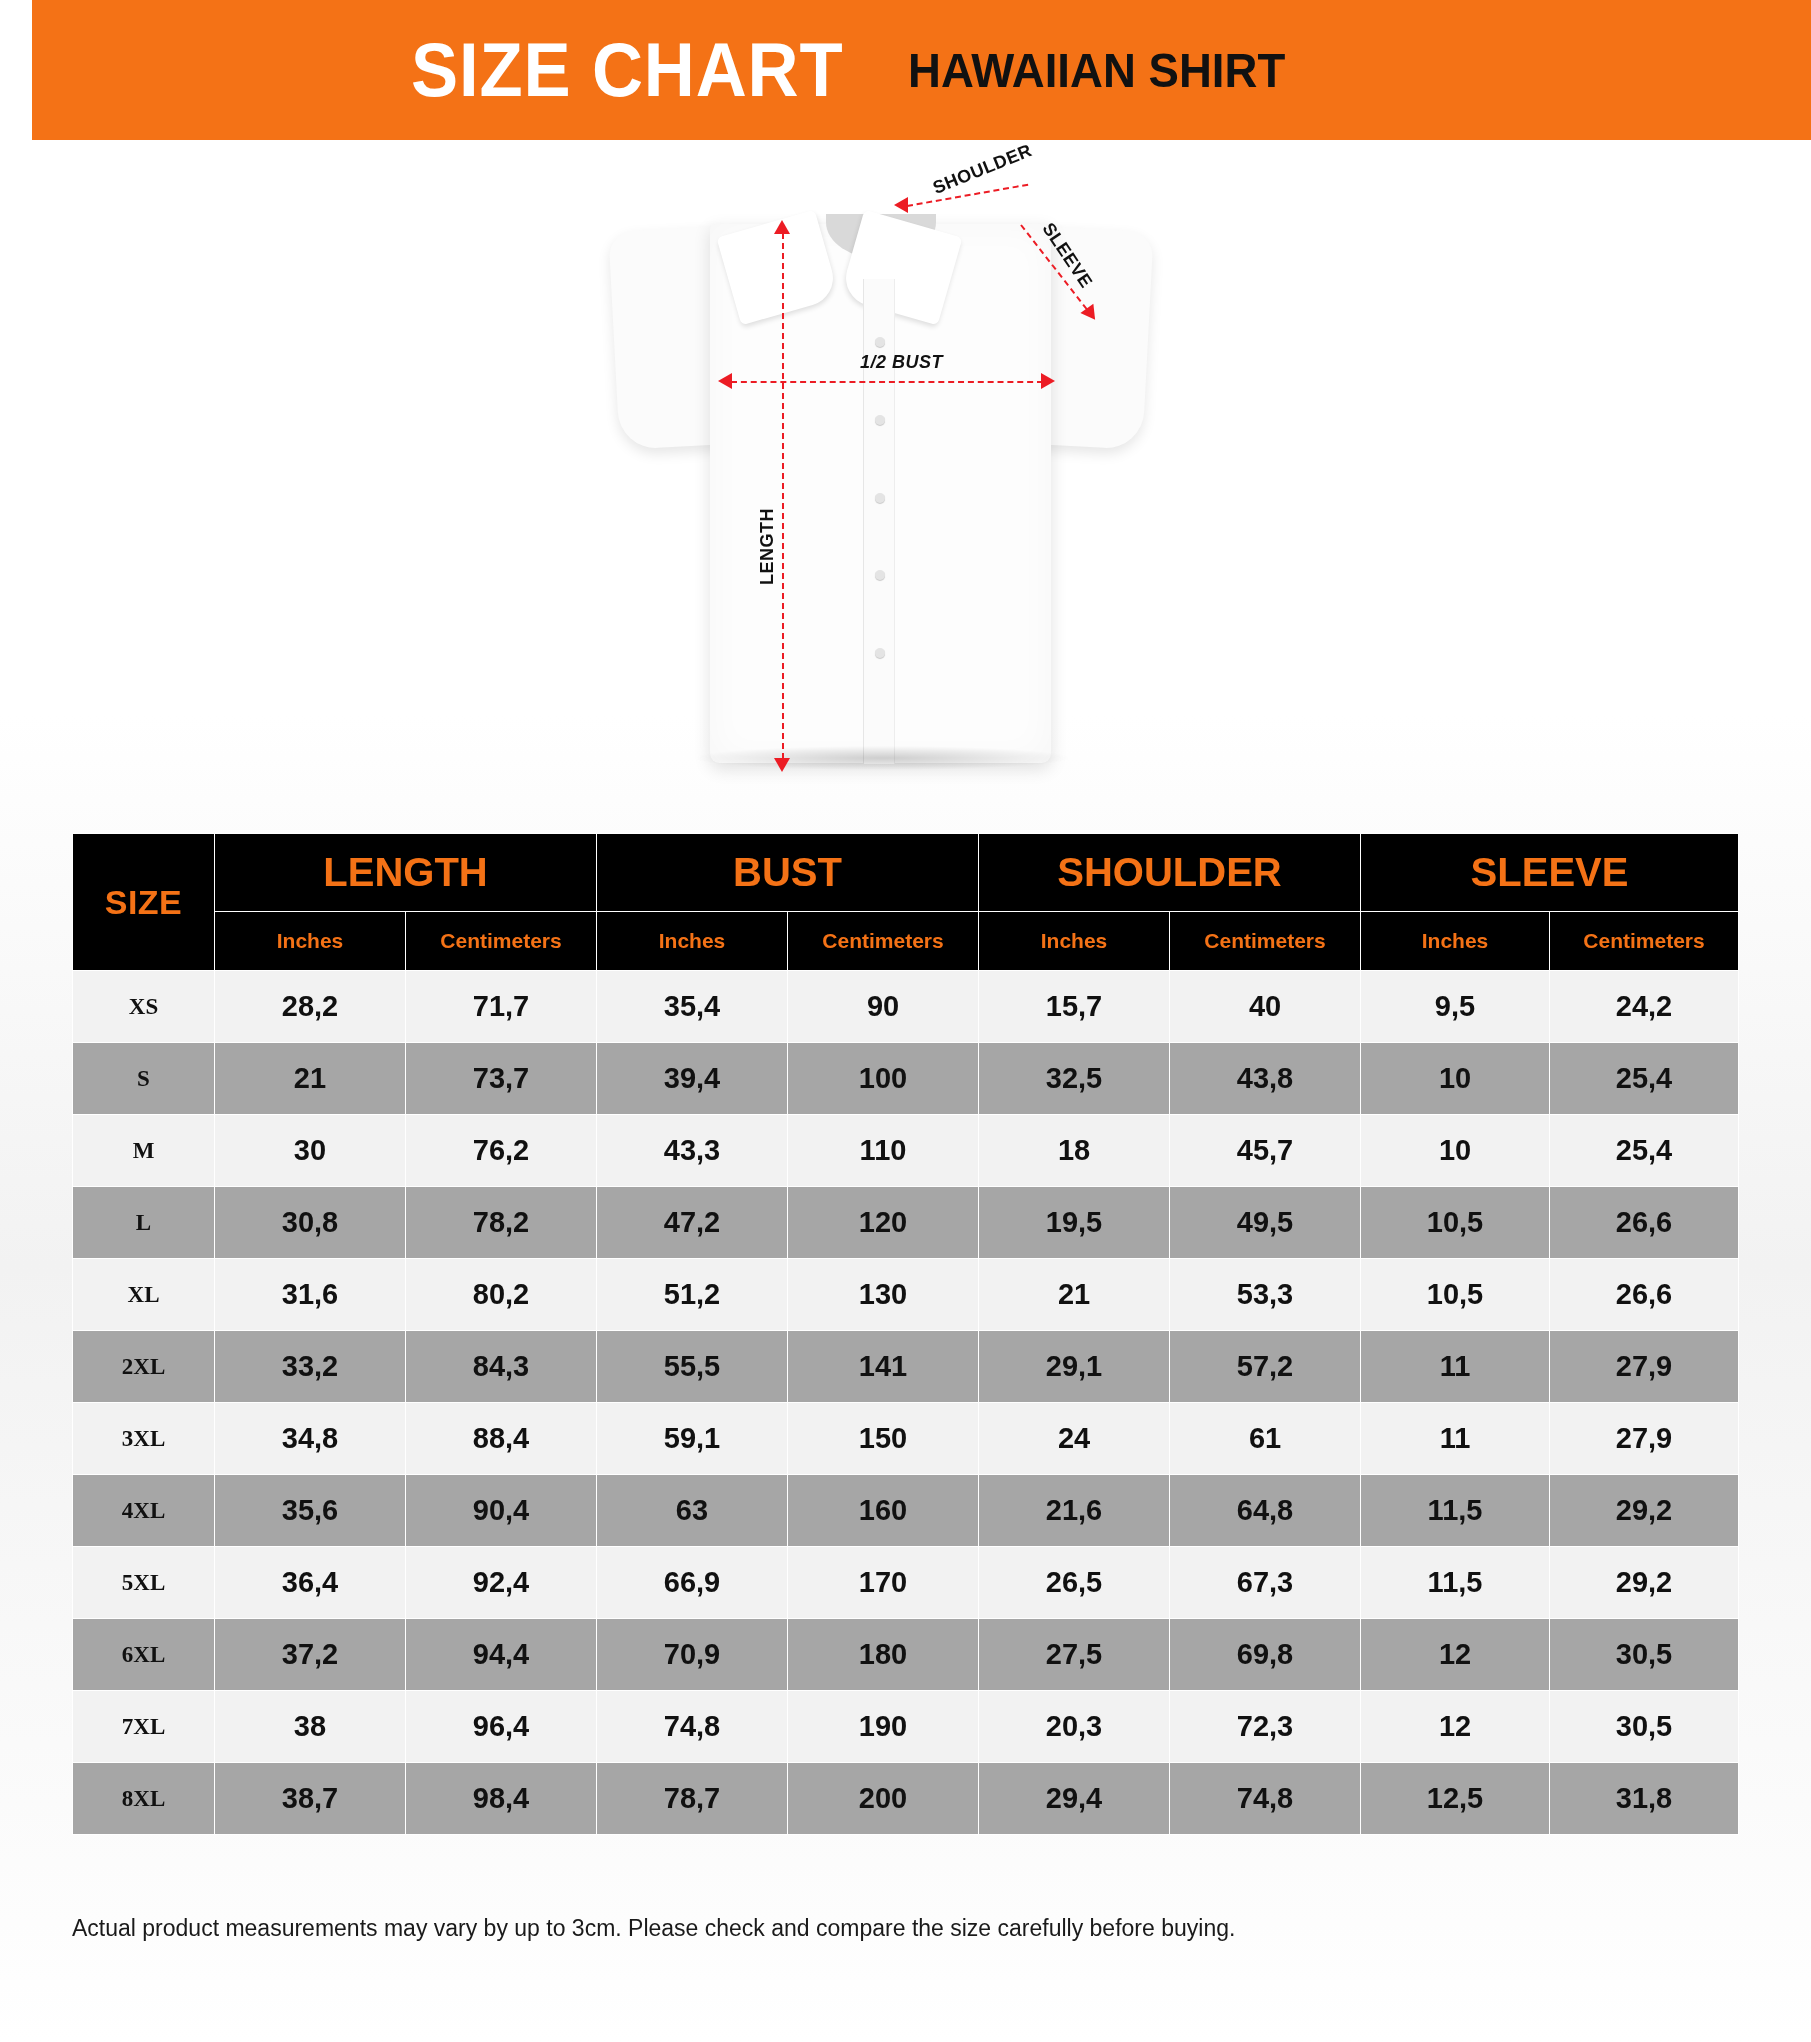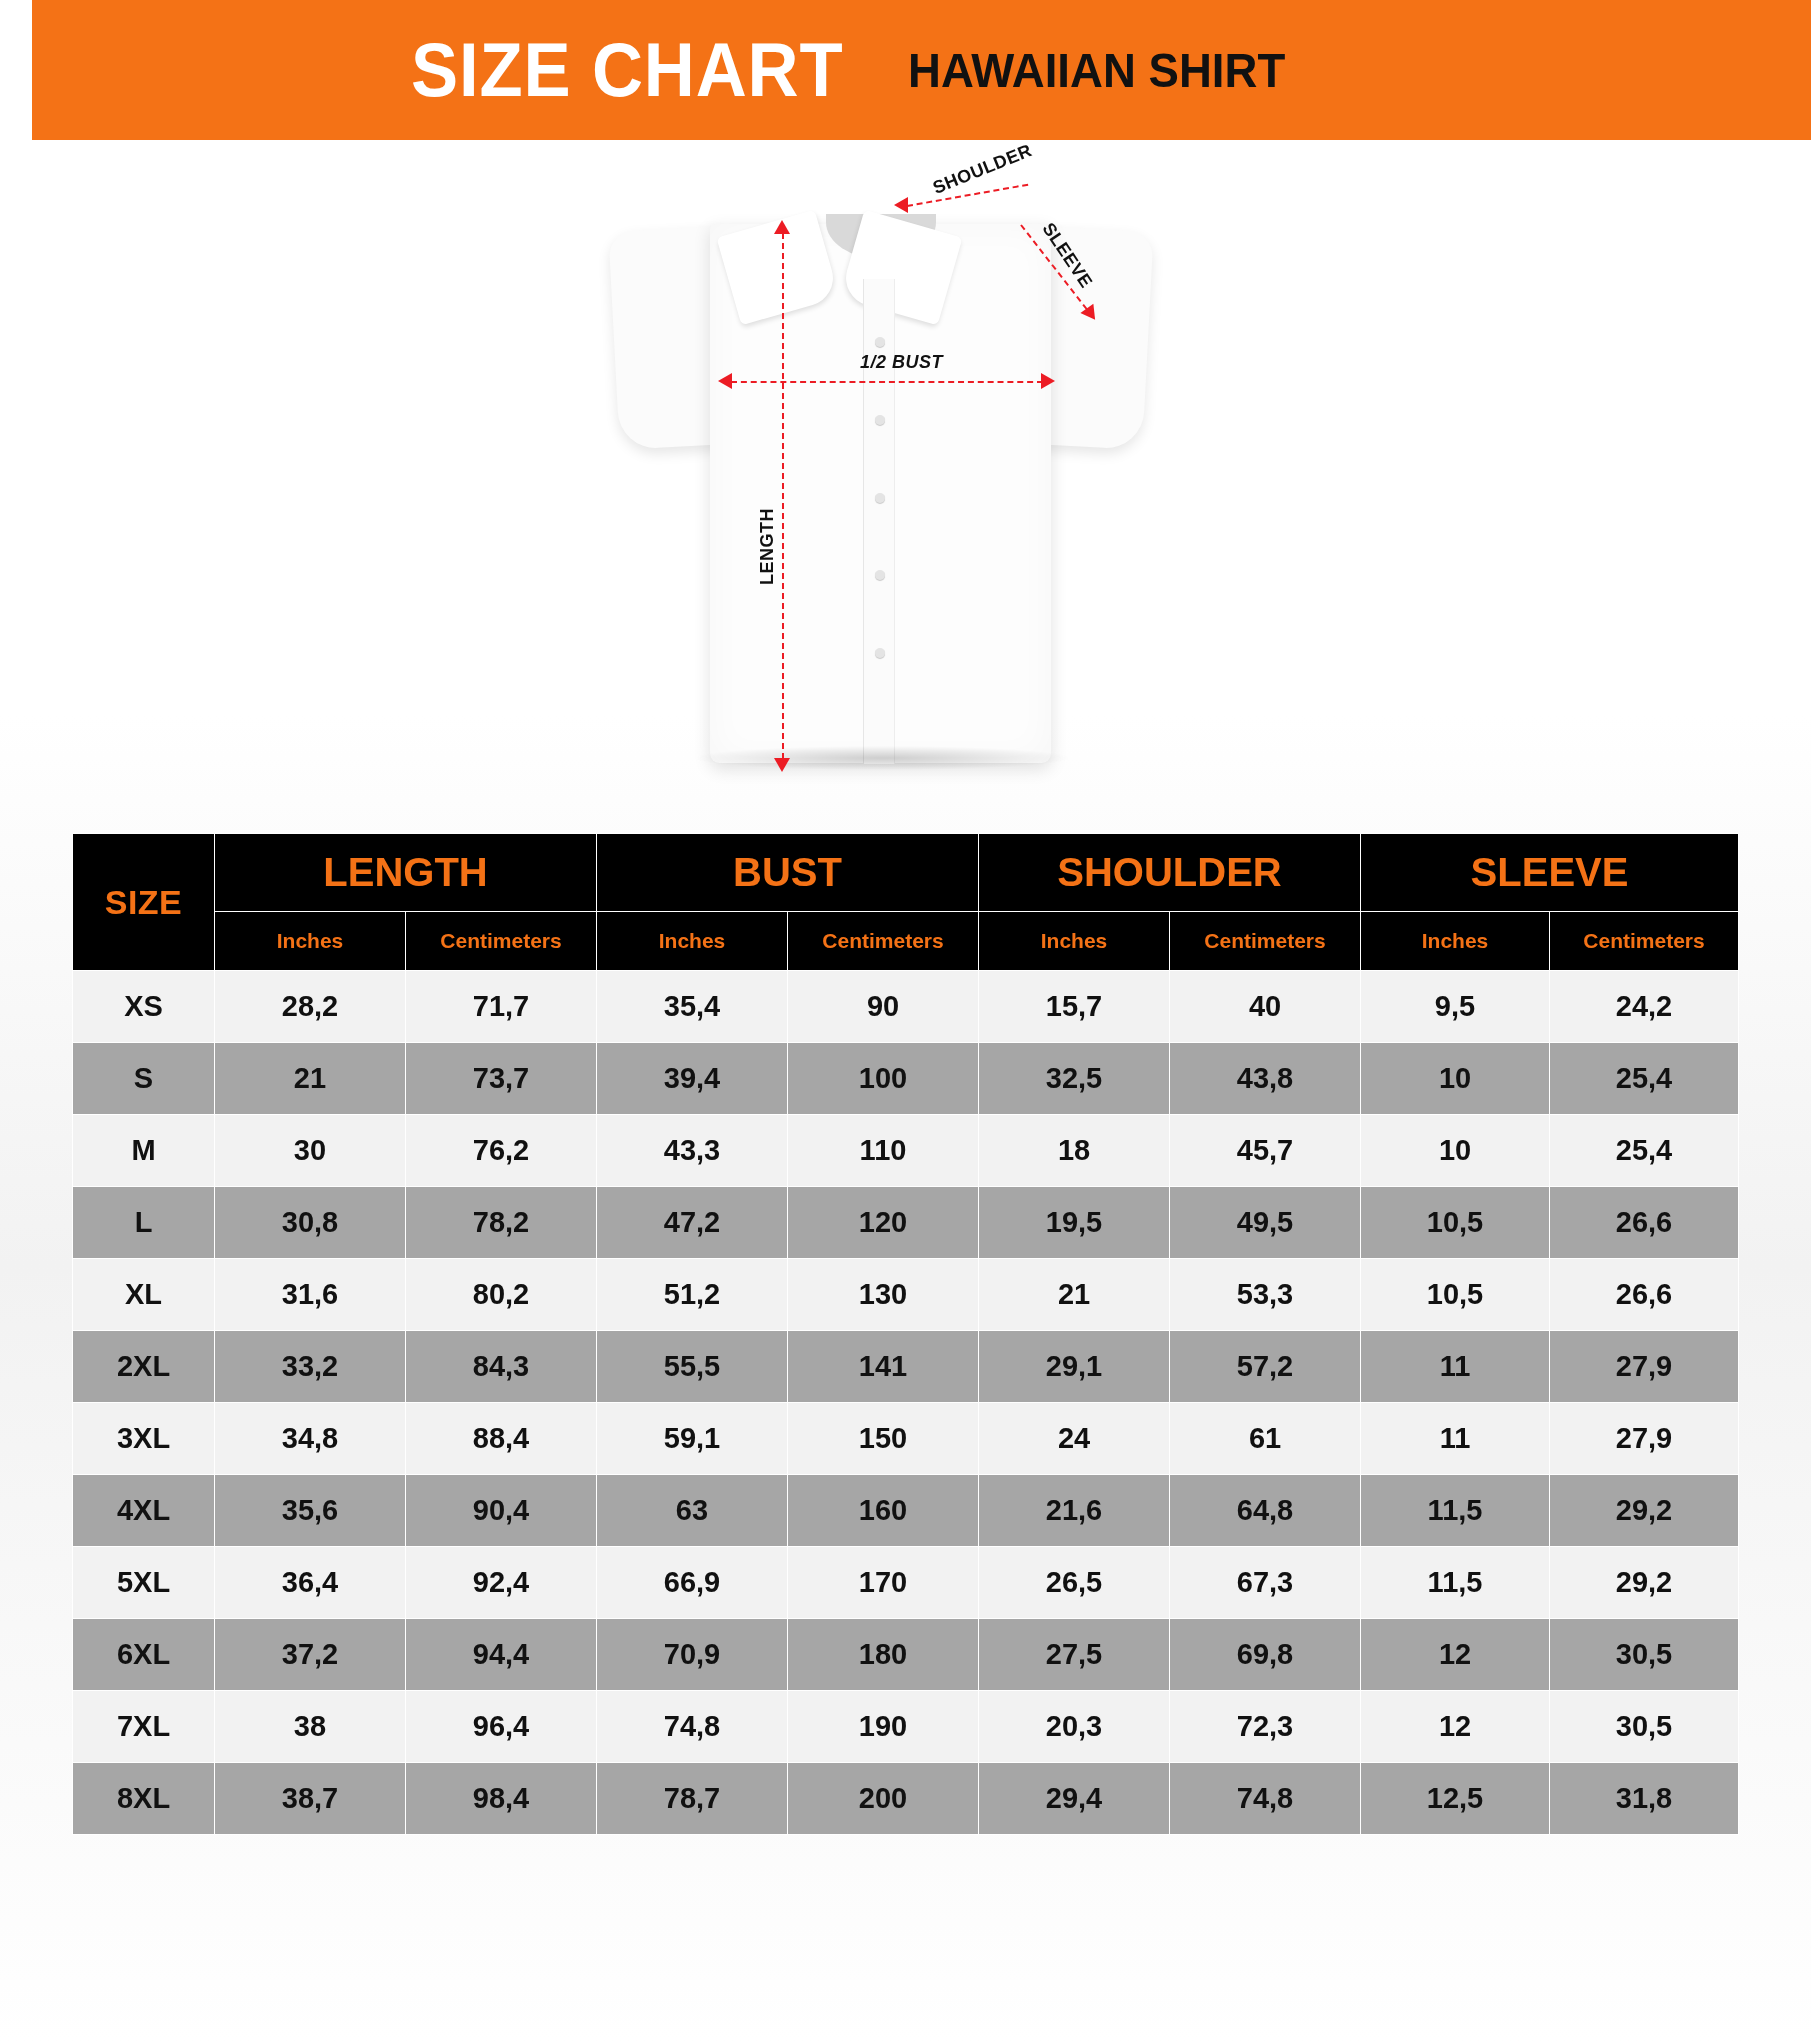--- a/index.html
+++ b/index.html
@@ -189,21 +189,21 @@
     color: #f47216;
   }
   tbody td {
     height: 72px;
     font-size: 29px;
     color: #111111;
     border: 0.9px solid #ffffff;
   }
   tbody tr.odd td  { background: #f2f2f2; }
   tbody tr.even td { background: #a6a6a6; }
-  tbody td.size-cell { font-size: 29px; }
+  tbody td.size-cell { font-size: 23px; font-family: Liberation Serif, serif; }
 
   
   .notice {
     position: absolute;
     left: 72px;
     top: 1910px;
     width: 1609px;
     font-size: 23px;
     color: #1a1a1a;
     line-height: 1.65;
@@ -421,16 +421,17 @@
             <td>29,4</td>
             <td>74,8</td>
             <td>12,5</td>
             <td>31,8</td>
           </tr>
         </tbody>
     </table>
   </div>
 
   <div class="notice">
+    <div>Actual product measurements may vary by up to 3cm. Please check and compare the size carefully before buying.</div>
   </div>
 
 </div>
 
 
 </body></html>

